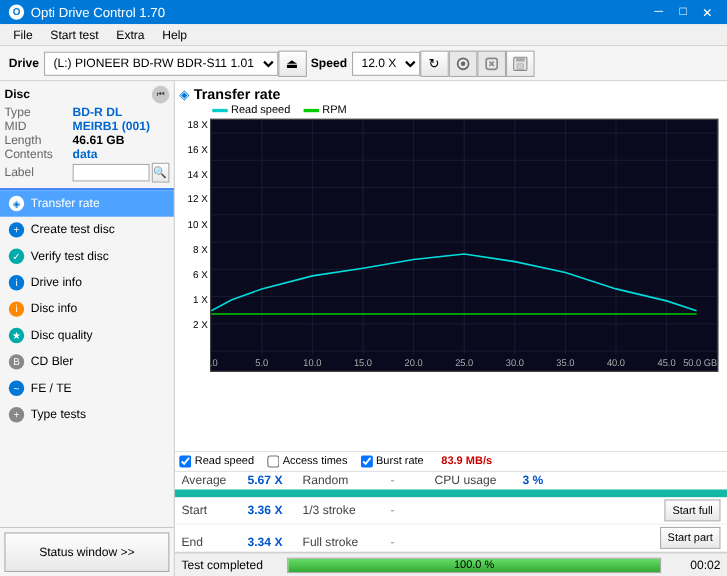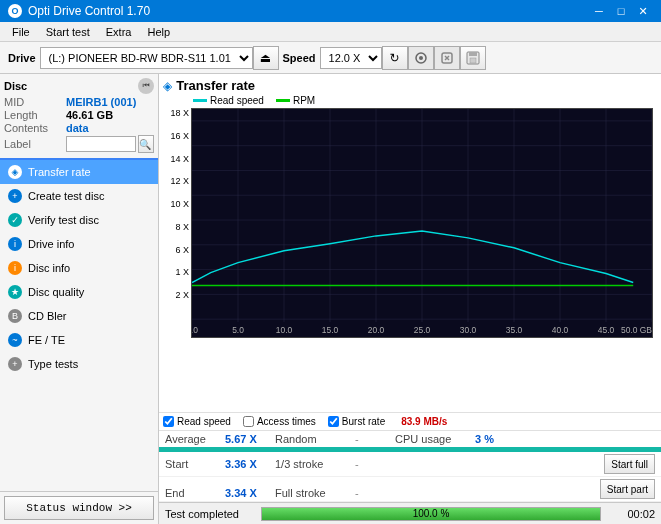--- a/index.html
+++ b/index.html
@@ -193,26 +193,25 @@
     .nav-icon.orange-circle { background: #ff8800; color: white; }
     .nav-icon.gray-circle { background: #888; color: white; }
     .nav-icon.active-icon { background: white; color: #0078d7; }
 
     .status-bar {
       padding: 4px;
       border-top: 1px solid #c8c8c8;
     }
     .status-btn {
       width: 100%;
-      height: 24px;
+      height: 36px;
       font-size: 11px;
       border: 1px solid #ababab;
       background: linear-gradient(to bottom, #fefefe, #e8e8e8);
       cursor: pointer;
-      font-family: Liberation Mono, monospace;
     }
 
     
     .right-panel {
       flex: 1;
       display: flex;
       flex-direction: column;
       background: white;
     }
 
@@ -414,20 +413,24 @@
 
   <div class="left-panel">
 
     <div class="disc-section">
       <div class="disc-header">
         <span class="disc-title">Disc</span>
         <div class="disc-icon">⏮</div>
       </div>
       <div class="disc-rows">
         <div class="disc-row">
+          <span class="disc-row-label">Type</span>
+          <span class="disc-row-value blue">BD-R DL</span>
+        </div>
+        <div class="disc-row">
           <span class="disc-row-label">MID</span>
           <span class="disc-row-value blue">MEIRB1 (001)</span>
         </div>
         <div class="disc-row">
           <span class="disc-row-label">Length</span>
           <span class="disc-row-value">46.61 GB</span>
         </div>
         <div class="disc-row">
           <span class="disc-row-label">Contents</span>
           <span class="disc-row-value link">data</span>
@@ -574,21 +577,21 @@
       </div>
       <div class="check-item">
         <input type="checkbox" checked="" style="">
         <span>Burst rate</span>
       </div>
       <span class="burst-value">83.9 MB/s</span>
     </div>
 
     <div style="font-size:11px; border-top:1px solid #e0e0e0;">
 
-      <div style="display:flex; align-items:center; padding:2px 6px; border-bottom:5px solid #14b8a6;">
+      <div style="display:flex; align-items:center; padding:2px 6px; border-bottom:7px solid #14b8a6;">
         <span style="width:60px; color:#444;">Average</span>
         <span style="width:50px; color:#0055cc; font-weight:bold;">5.67 X</span>
         <span style="width:80px; color:#444;">Random</span>
         <span style="width:40px; color:#888;">-</span>
         <span style="width:80px; color:#444;">CPU usage</span>
         <span style="color:#0055cc; font-weight:bold;">3 %</span>
       </div>
 
       <div style="display:flex; align-items:center; padding:2px 6px; border-bottom:1px solid #f0f0f0;">
         <span style="width:60px; color:#444;">Start</span>

